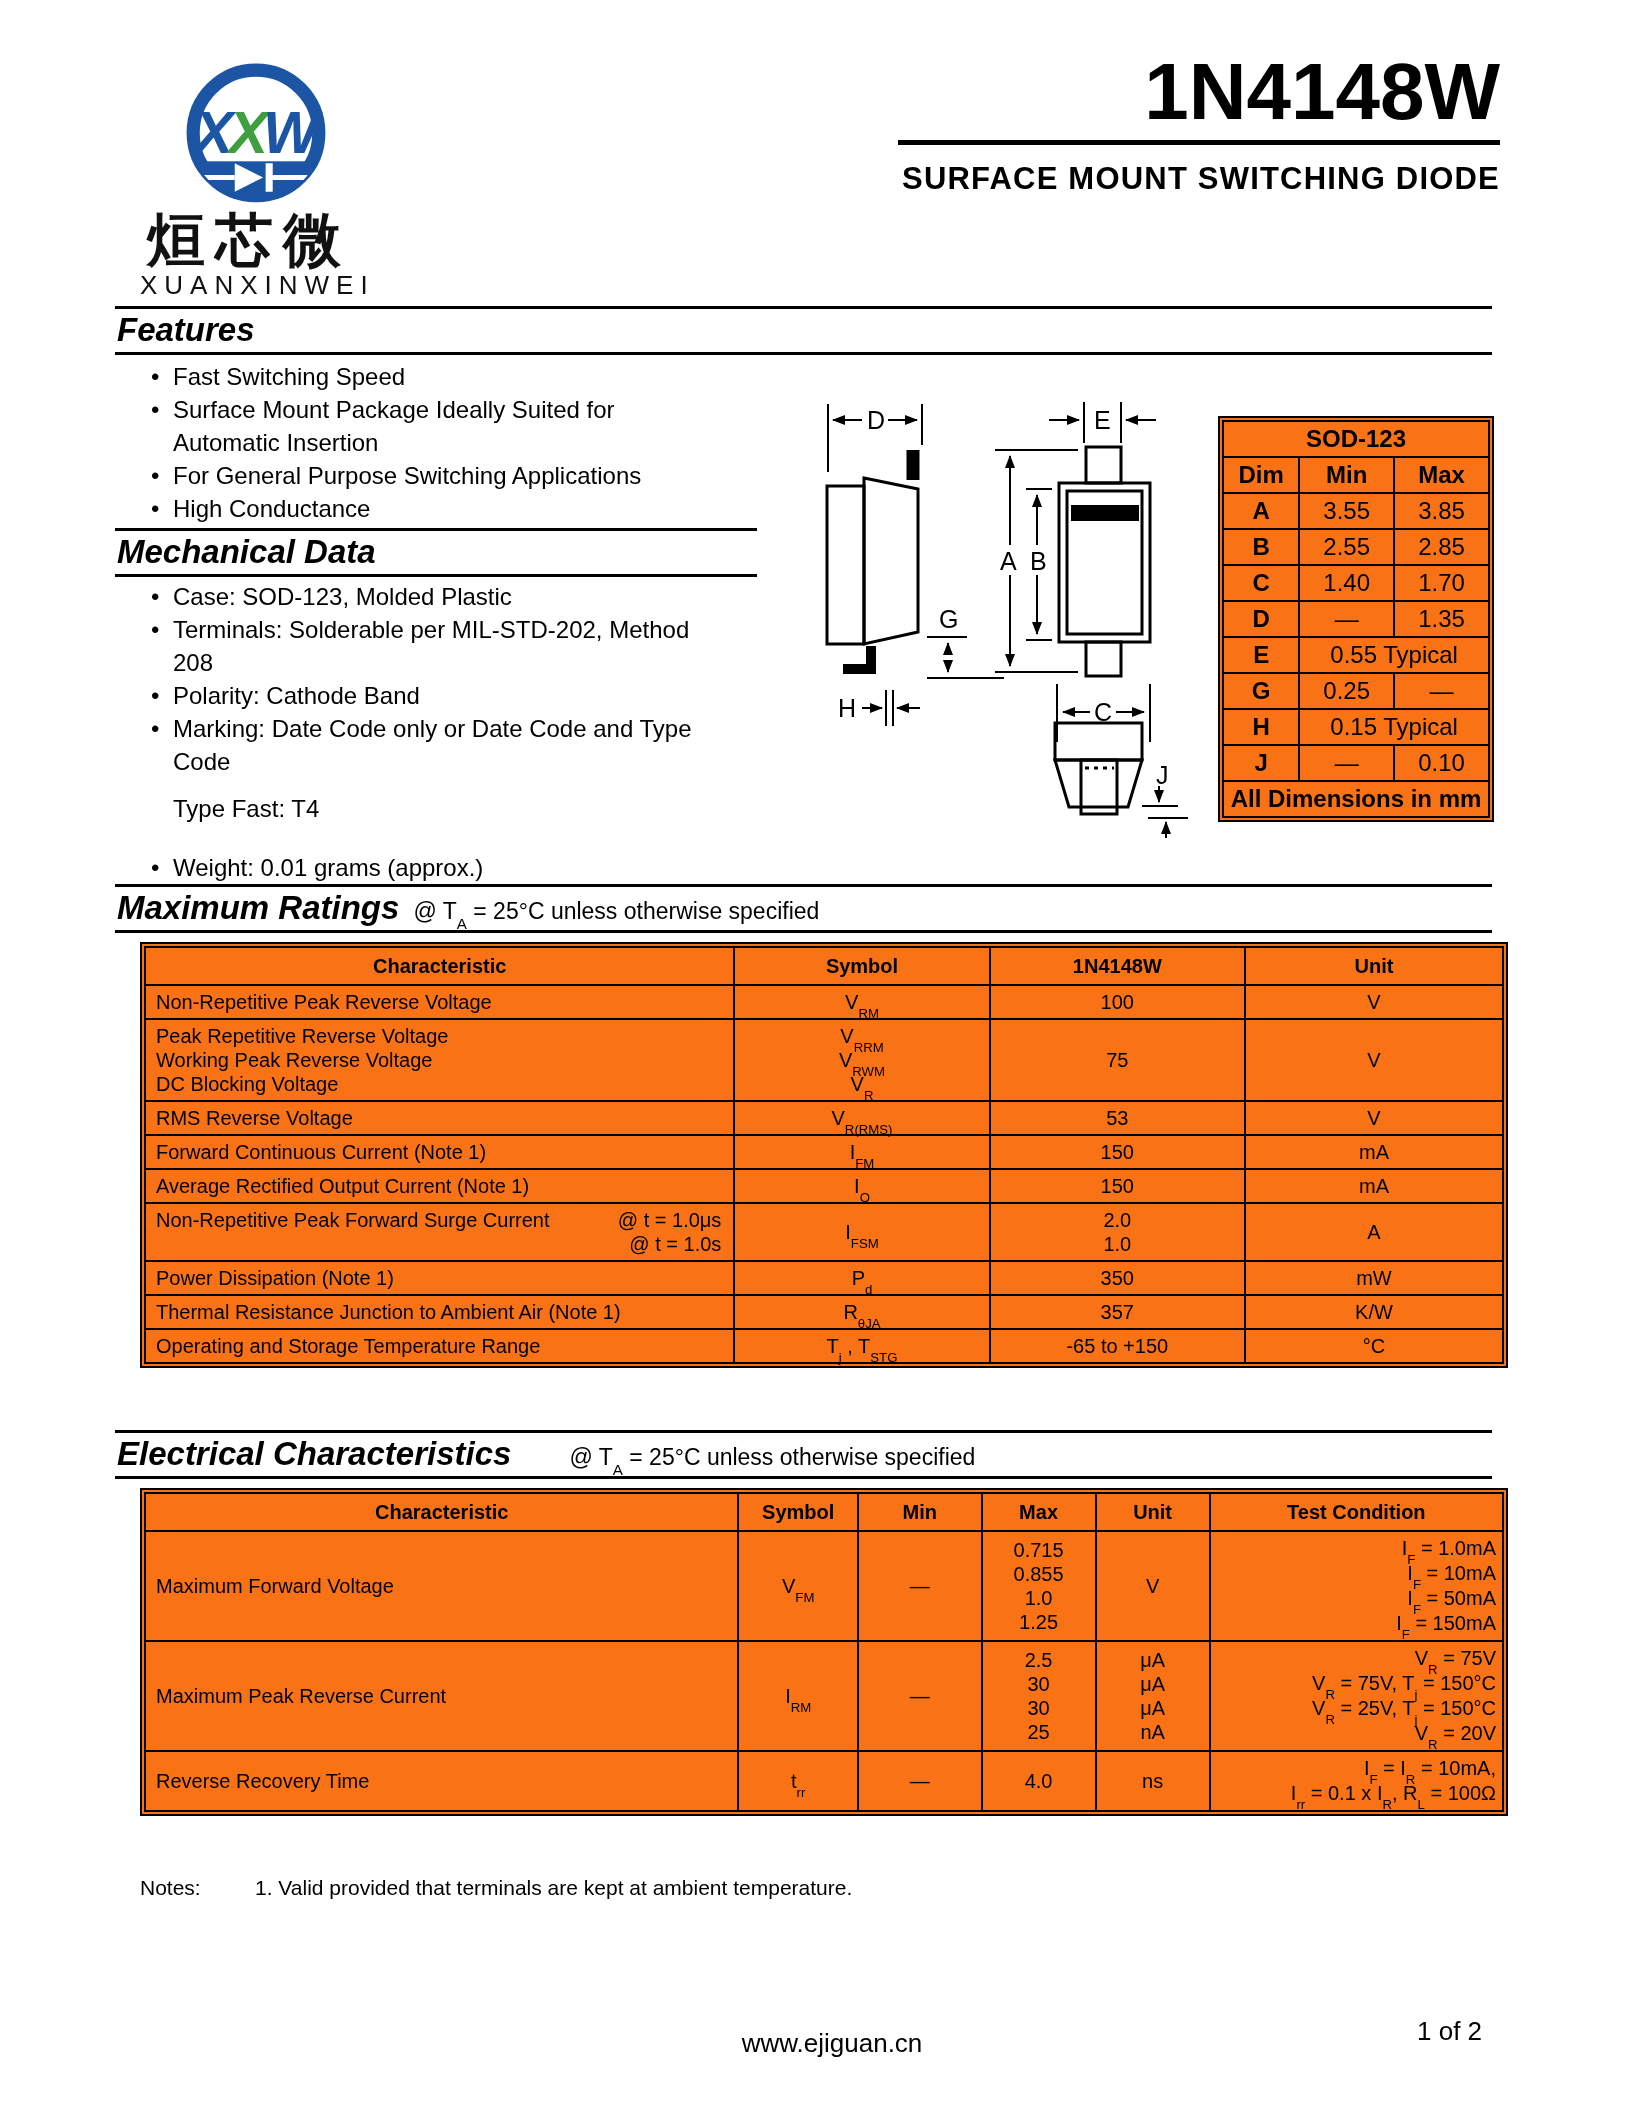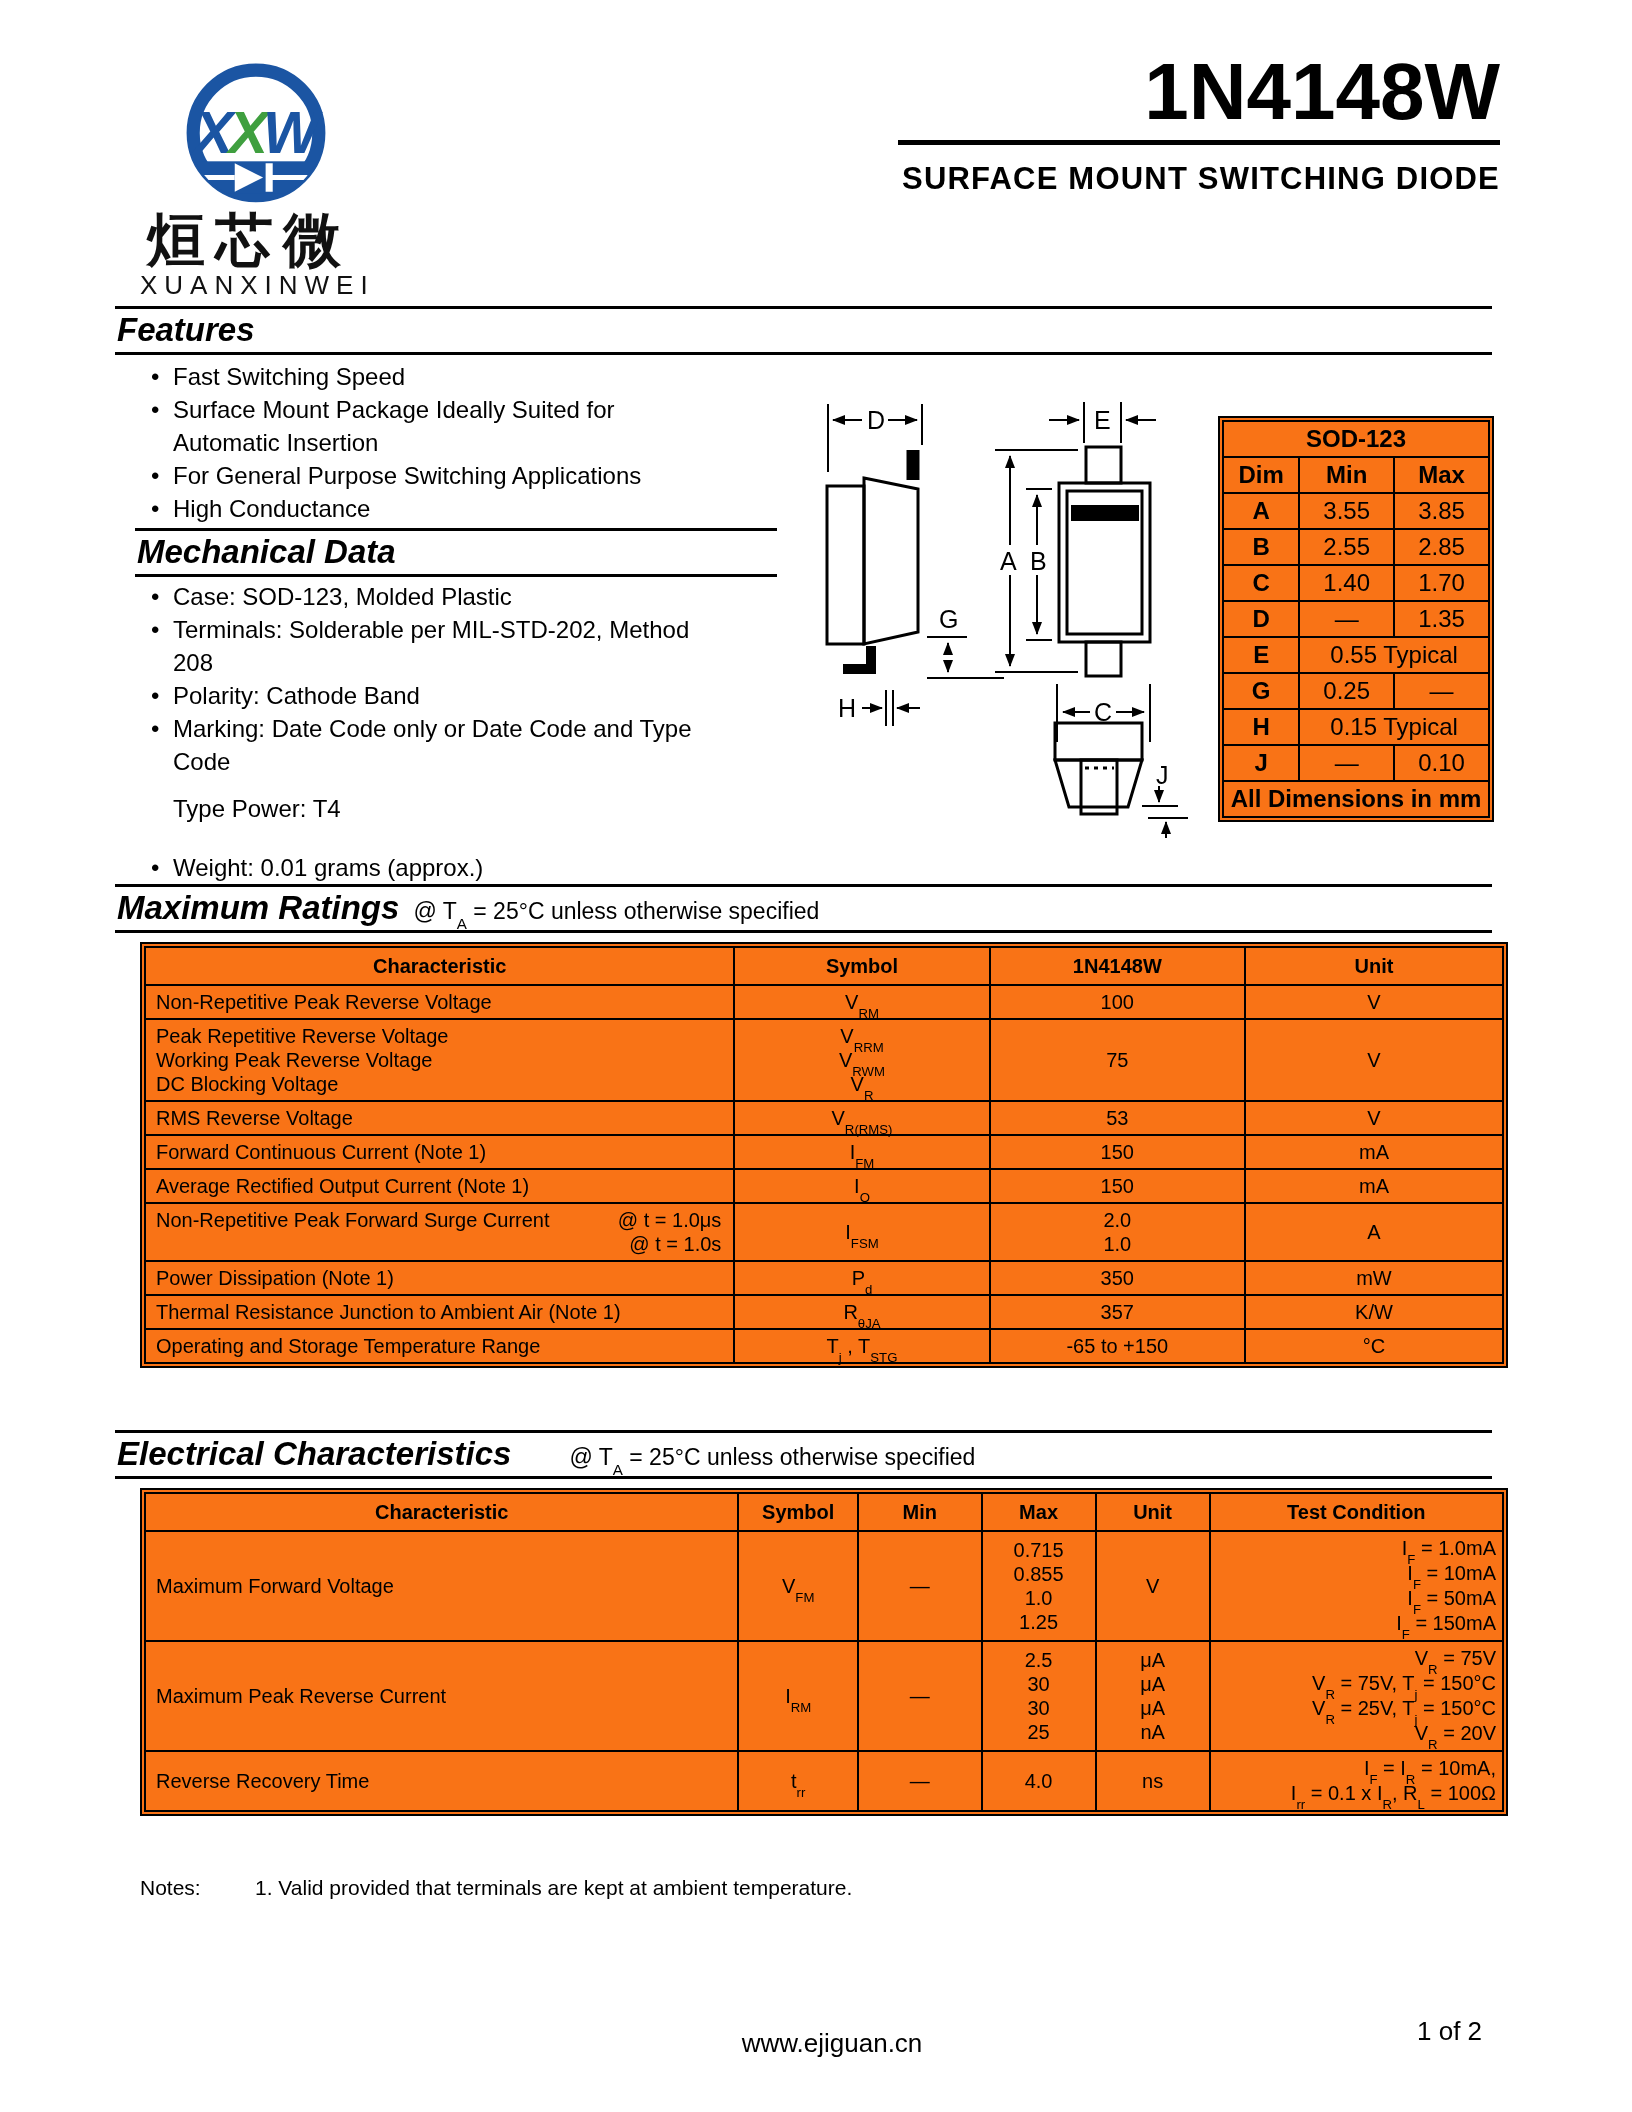--- a/index.html
+++ b/index.html
@@ -100,21 +100,21 @@
       <div class="b-item">
         <span class="b-dot">•</span>
         <span class="b-text">For General Purpose Switching Applications</span>
       </div>
       <div class="b-item">
         <span class="b-dot">•</span>
         <span class="b-text">High Conductance</span>
       </div>
     </div>
 
-  <div class="abs sec" style="left:115px; top:528px; width:642px;margin-left:20px;">
+  <div class="abs sec" style="left:115px; top:528px; width:642px;">
     <h2>Mechanical Data</h2>
   </div>
   <div class="abs" id="mech-list" style="left:115px; top:580px; width:595px;">
       <div class="b-item">
         <span class="b-dot">•</span>
         <span class="b-text">Case: SOD-123, Molded Plastic</span>
       </div>
       <div class="b-item">
         <span class="b-dot">•</span>
         <span class="b-text">Terminals: Solderable per MIL-STD-202, Method 208</span>
@@ -122,21 +122,21 @@
       <div class="b-item">
         <span class="b-dot">•</span>
         <span class="b-text">Polarity: Cathode Band</span>
       </div>
       <div class="b-item">
         <span class="b-dot">•</span>
         <span class="b-text">Marking:  Date Code only or Date Code and Type Code</span>
       </div>
       <div class="b-item" style="margin-top: 14px;">
         <span class="b-dot"></span>
-        <span class="b-text">Type Power: T4</span>
+        <span class="b-text">Type Fast: T4</span>
       </div>
       <div class="b-item" style="margin-top: 26px;">
         <span class="b-dot">•</span>
         <span class="b-text">Weight: 0.01 grams (approx.)</span>
       </div>
     </div>
 
   <svg class="abs" style="left:810px; top:398px;" width="385" height="450" viewBox="810 398 385 450">
     <defs>
       <marker id="ah" markerWidth="13" markerHeight="10" refX="12" refY="5" orient="auto-start-reverse" markerUnits="userSpaceOnUse">

